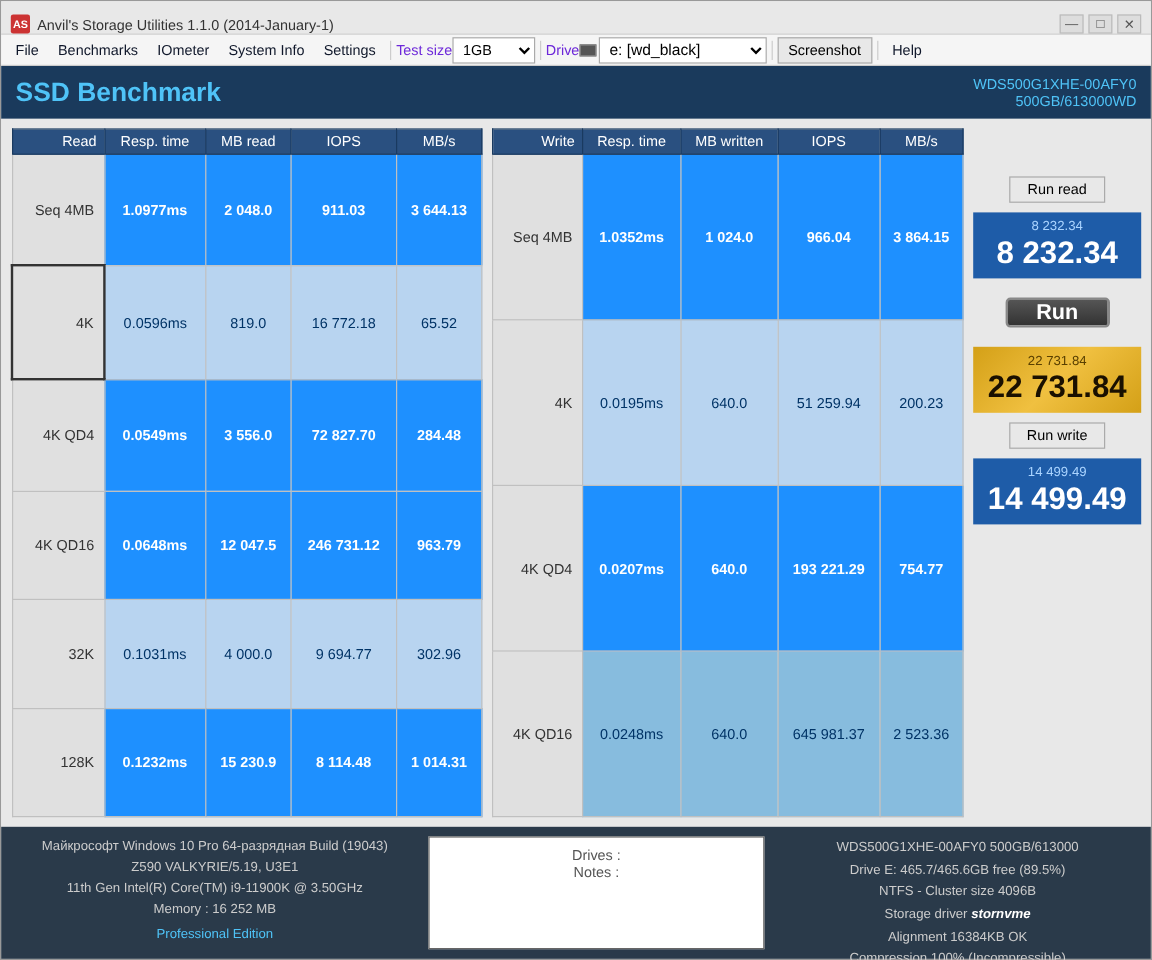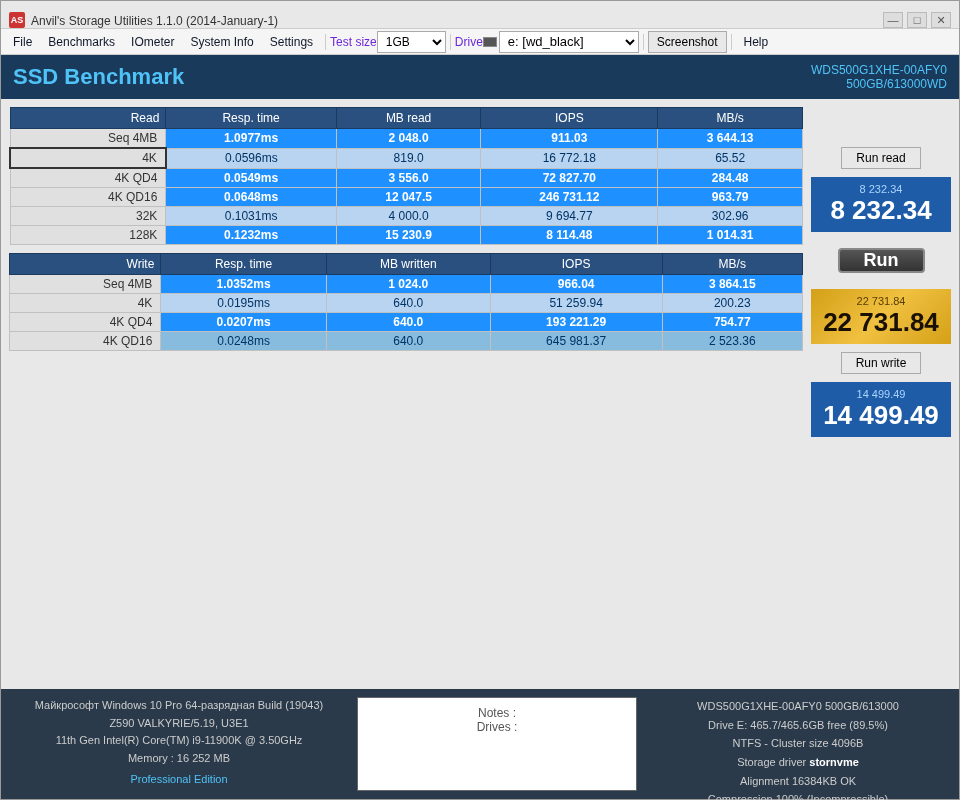--- a/index.html
+++ b/index.html
@@ -21,21 +21,21 @@
     .menu-select { height: 22px; font-size: 12px; border: 1px solid #aaa; background: white; padding: 0 4px; }
     .drive-dropdown { height: 22px; font-size: 13px; border: 1px solid #aaa; background: white; padding: 0 4px; min-width: 140px; }
     .screenshot-btn { padding: 2px 8px; font-size: 12px; background: #e8e8e8; border: 1px solid #aaa; cursor: pointer; height: 22px; }
 
     .header { background: #1a3a5c; padding: 8px 12px; display: flex; justify-content: space-between; align-items: center; }
     .header-title { font-size: 22px; font-weight: bold; color: #4fc3f7; }
     .header-info { text-align: right; font-size: 12px; color: #4fc3f7; }
 
     .main-content { display: flex; flex: 1; background: #e8e8e8; padding: 8px; gap: 8px; }
 
-    .tables-section { display: flex; flex-direction: column; gap: 8px; flex: 1; }
+    .tables-section { display: flex; flex-direction: row; gap: 8px; flex: 1; }
 
     .bench-table { width: 100%; border-collapse: collapse; }
     .bench-table th { background: #2a5080; color: white; text-align: center; padding: 3px 6px; font-size: 12px; font-weight: normal; border: 1px solid #1a3a60; }
     .bench-table th:first-child { background: #2a5080; text-align: right; }
     .bench-table td { padding: 2px 6px; border: 1px solid #c0c0c0; font-size: 12px; text-align: center; }
     .bench-table td:first-child { text-align: right; background: #e0e0e0; color: #333; padding-right: 8px; }
     .bench-table tr.highlighted td:not(:first-child) { background: #1e90ff; color: white; font-weight: bold; }
     .bench-table tr.normal td:not(:first-child) { background: #b8d4f0; color: #003366; }
     .bench-table tr.medium td:not(:first-child) { background: #87bcde; color: #003366; }
 
@@ -51,21 +51,21 @@
 
     .run-btn { background: linear-gradient(to bottom, #555, #333); color: white; border: 2px solid #888; padding: 0 24px; font-size: 18px; font-weight: bold; cursor: pointer; border-radius: 4px; margin: 8px 0; }
 
     .run-read-btn, .run-write-btn { background: #e8e8e8; border: 1px solid #aaa; padding: 3px 10px; font-size: 12px; cursor: pointer; width: 80px; text-align: center; }
 
     .bottom-section { background: #2a3a4a; height: 110px; display: flex; padding: 8px; gap: 8px; text-align: center; }
     .bottom-left { color: #ccc; font-size: 11px; line-height: 1.6; flex: 0 0 340px; }
     .bottom-left a { color: #4fc3f7; text-decoration: none; }
     .bottom-middle { flex: 0 0 280px; background: white; border: 1px solid #666; padding: 8px; font-size: 12px; color: #555; }
     .bottom-right { flex: 1; color: #ccc; font-size: 11px; line-height: 1.7; }
-    .bottom-right strong { color: white; }
+    .bottom-right strong { color: white; font-style: italic; }
 
     .drive-icon { display: inline-block; width: 14px; height: 10px; background: #555; border: 1px solid #888; margin-right: 2px; vertical-align: middle; }
   </style>
 </head>
 <body>
 
 <div class="window">
 
   <div class="title-bar">
     <div class="title-bar-icon">
@@ -249,22 +249,22 @@
     <div class="bottom-left">
       <div>Майкрософт Windows 10 Pro 64-разрядная Build (19043)</div>
       <div>Z590 VALKYRIE/5.19, U3E1</div>
       <div>11th Gen Intel(R) Core(TM) i9-11900K @ 3.50GHz</div>
       <div>Memory : 16 252 MB</div>
       <div style="margin-top:4px;">
         <a href="#" style="color:#4fc3f7;">Professional Edition</a>
       </div>
     </div>
     <div class="bottom-middle">
+      <div>Drives :</div>
       <div>Notes :</div>
-      <div>Drives :</div>
     </div>
     <div class="bottom-right">
       <div>WDS500G1XHE-00AFY0 500GB/613000</div>
       <div>Drive E: 465.7/465.6GB free (89.5%)</div>
       <div>NTFS - Cluster size 4096B</div>
       <div>
         <span>Storage driver </span><strong>stornvme</strong>
       </div>
       <div>Alignment 16384KB OK</div>
       <div>Compression 100% (Incompressible)</div>

